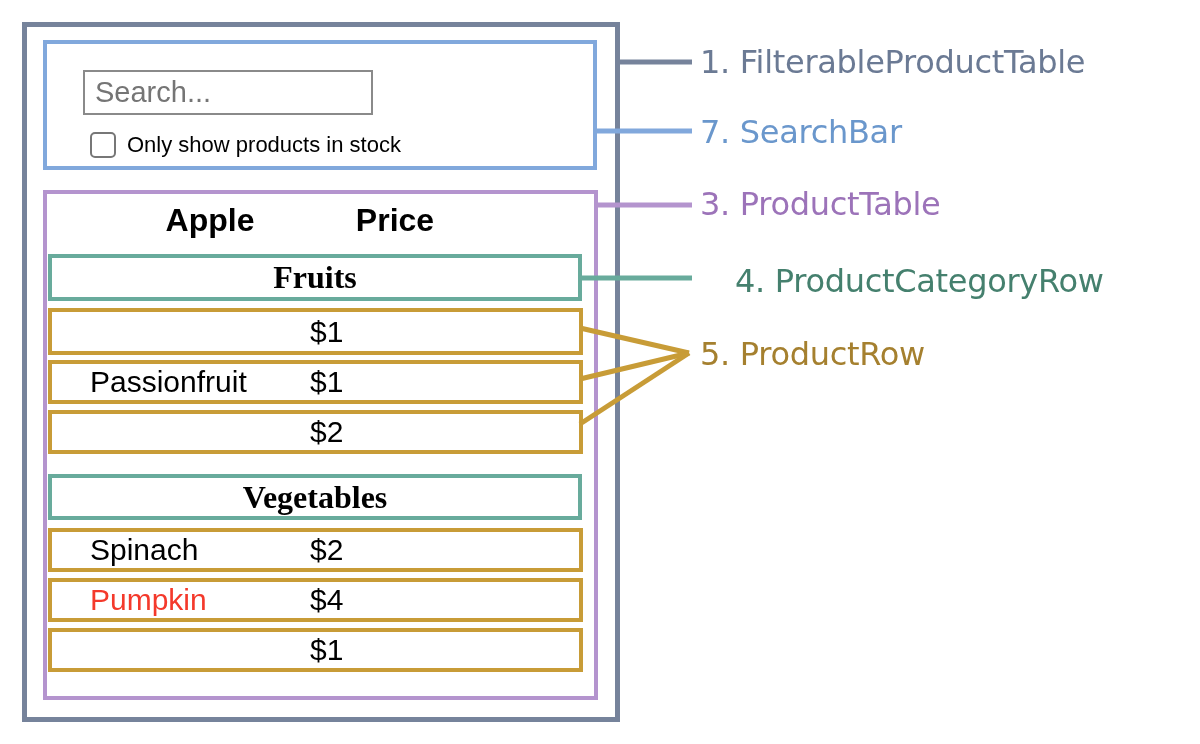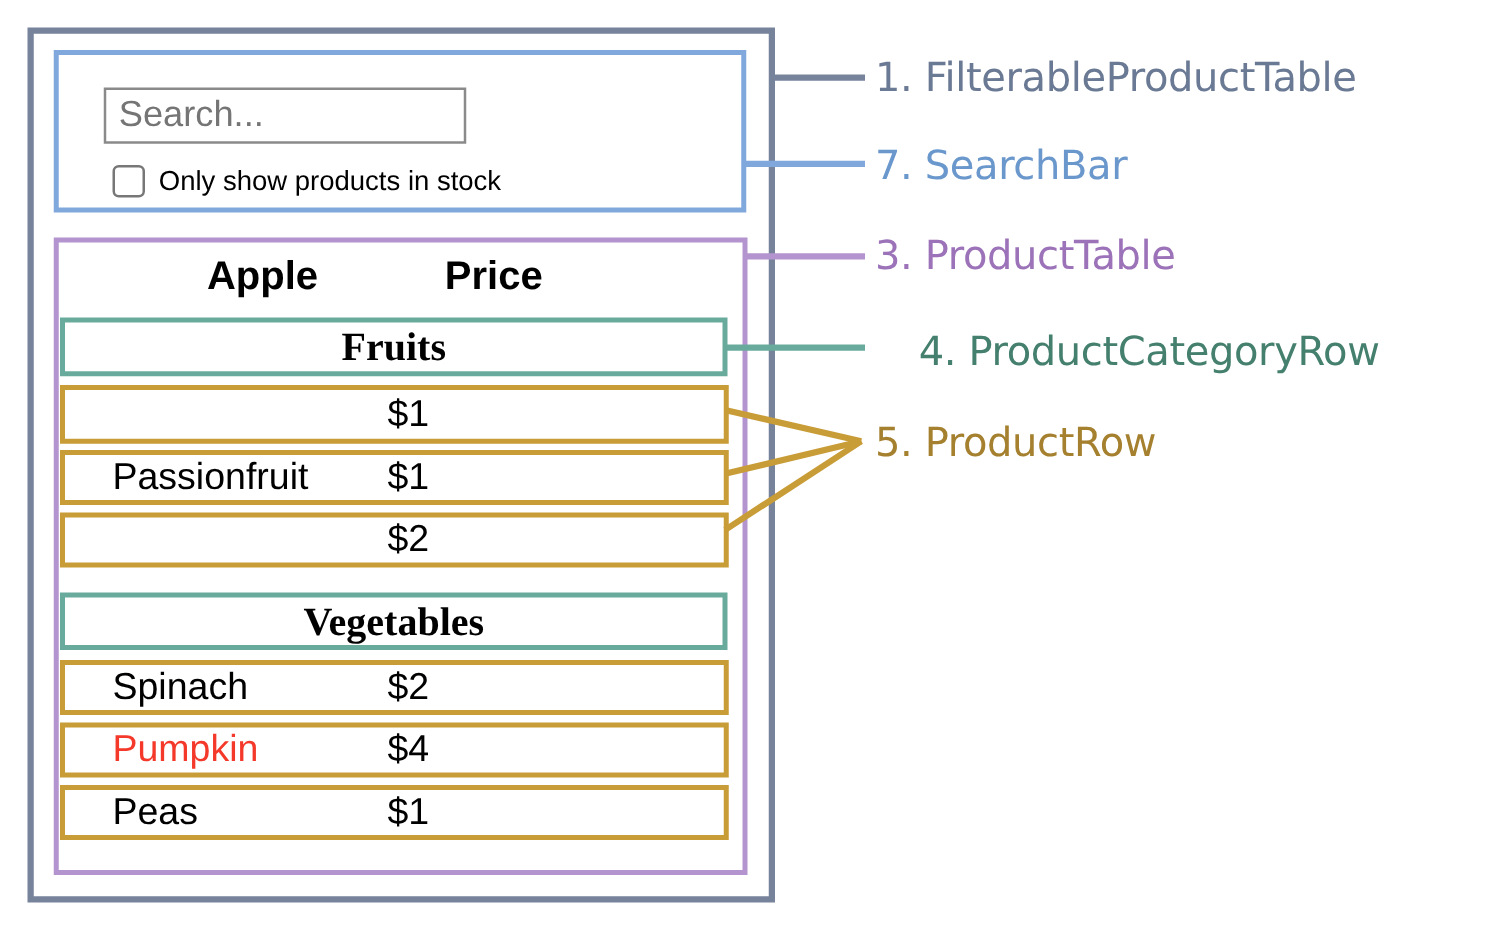--- a/index.html
+++ b/index.html
@@ -101,21 +101,20 @@
 
     <div class="prow" style="top:334px;height:44px">
       <span class="pname">Spinach</span>
       <span class="pprice">$2</span>
     </div>
     <div class="prow" style="top:384px;height:44px">
       <span class="pname oos">Pumpkin</span>
       <span class="pprice">$4</span>
     </div>
     <div class="prow" style="top:434px;height:44px">
-      <span class="pname">Peas</span>
       <span class="pprice">$1</span>
     </div>
   </div>
 
   <svg class="connectors" viewBox="0 0 1200 744">
     <line class="ln-outer" x1="616" y1="62" x2="692" y2="62"></line>
     <line class="ln-blue" x1="595" y1="131" x2="692" y2="131"></line>
     <line class="ln-purple" x1="596" y1="205" x2="692" y2="205"></line>
     <line class="ln-teal" x1="580" y1="278" x2="692" y2="278"></line>
     <line class="ln-gold" x1="580" y1="328" x2="689" y2="353"></line>

